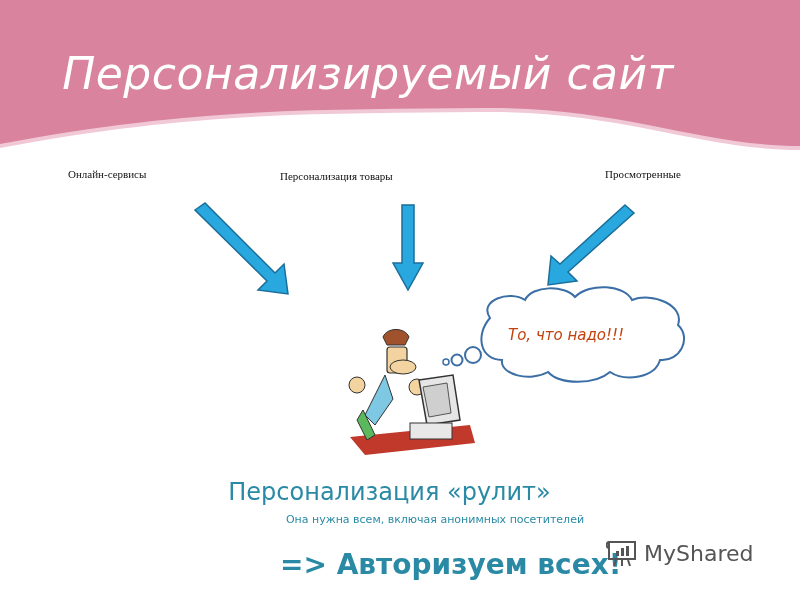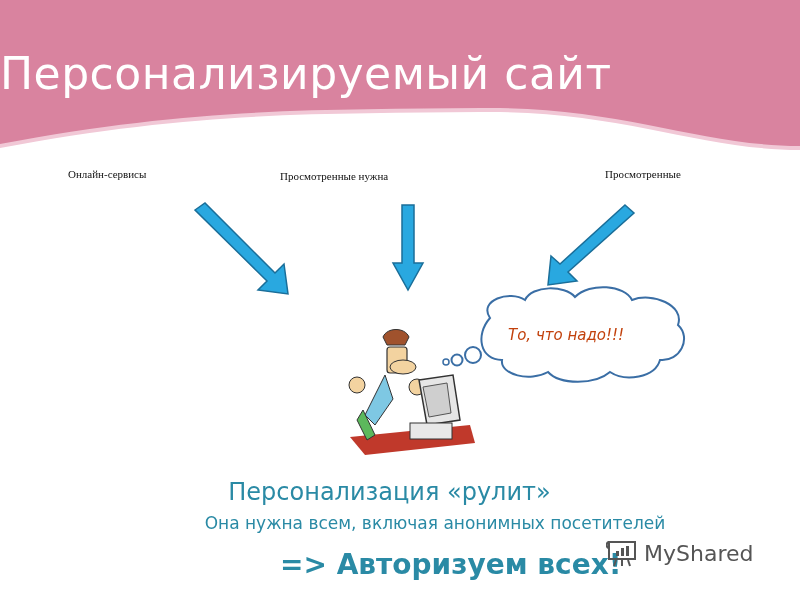--- a/index.html
+++ b/index.html
@@ -1,23 +1,24 @@
 <!DOCTYPE html>
 <html><head>
 <meta charset="utf-8">
 <style>
   * { margin: 0; padding: 0; box-sizing: border-box; }
   html, body { width: 800px; height: 600px; overflow: hidden; background: #ffffff; }
   body { position: relative; font-family: "Liberation Sans", sans-serif; }
 
   .banner { position: absolute; left: 0; top: 0; width: 800px; height: 165px; }
   .title {
-    position: absolute; left: 0; top: 48px; width: 736px; text-align: left;
+    position: absolute; left: 0; top: 48px; width: 736px; text-align: center;
     color: #ffffff; font-size: 44px; font-family: "DejaVu Sans", sans-serif;
     letter-spacing: 0.5px;
+    font-style: italic;
   }
 
   .label {
     position: absolute; font-family: "Liberation Serif", serif; font-size: 11px; color: #111;
     white-space: nowrap;
   }
   .lbl1 { left: 68px; top: 168px; }
   .lbl2 { left: 280px; top: 170px; }
   .lbl3 { left: 605px; top: 168px; }
 
@@ -30,41 +31,41 @@
     color: #c2410c; font-size: 15px; font-family: "DejaVu Sans", sans-serif;
   }
 
   .line1 {
     position: absolute; left: 0; width: 709px; text-align: center; top: 478px;
     color: #2a8aa5; font-size: 24px; font-family: "DejaVu Sans", sans-serif;
     padding-left: 70px;
   }
   .line2 {
     position: absolute; left: 0; width: 800px; text-align: center; top: 513px;
-    color: #2a8aa5; font-size: 17px; font-family: "DejaVu Sans", sans-serif;
+    color: #2a8aa5; font-size: 11px; font-family: "DejaVu Sans", sans-serif;
     padding-left: 70px;
   }
   .line3 {
     position: absolute; left: 280px; top: 548px;
     color: #2a8aa5; font-size: 28px; font-weight: bold; font-family: "DejaVu Sans", sans-serif;
   }
   .logo { position: absolute; left: 606px; top: 538px; display: flex; align-items: center; }
   .logo-text { font-family: "DejaVu Sans", sans-serif; font-size: 22px; color: #555; margin-left: 6px; }
 </style>
 </head>
 <body>
 
 <svg class="banner" viewBox="0 0 800 165" width="800" height="165">
   <path d="M0,0 H800 V150 C700,150 620,110 480,112 C330,114 200,110 0,148 Z" fill="#f1c8d6"></path>
   <path d="M0,0 H800 V146 C700,146 620,106 480,108 C330,110 200,106 0,144 Z" fill="#d9839f"></path>
 </svg>
 <div class="title">Персонализируемый сайт</div>
 
 <div class="label lbl1">Онлайн-сервисы</div>
-<div class="label lbl2">Просмотренные нужна</div>
+<div class="label lbl2">Персонализация товары</div>
 <div class="label lbl3">Просмотренные</div>
 
 <svg class="arrows" viewBox="0 0 800 600" width="800" height="600">
   <g>
     <polygon points="195,210 205,203 275,273 284,264 288,294 258,290 267,281" fill="#29a8e0" stroke="#1a6e99" stroke-width="1.5"></polygon>
   </g>
   <g>
     <polygon points="402,205 414,205 414,263 423,263 408,290 393,263 402,263" fill="#29a8e0" stroke="#1a6e99" stroke-width="1.5"></polygon>
   </g>
   <g>

